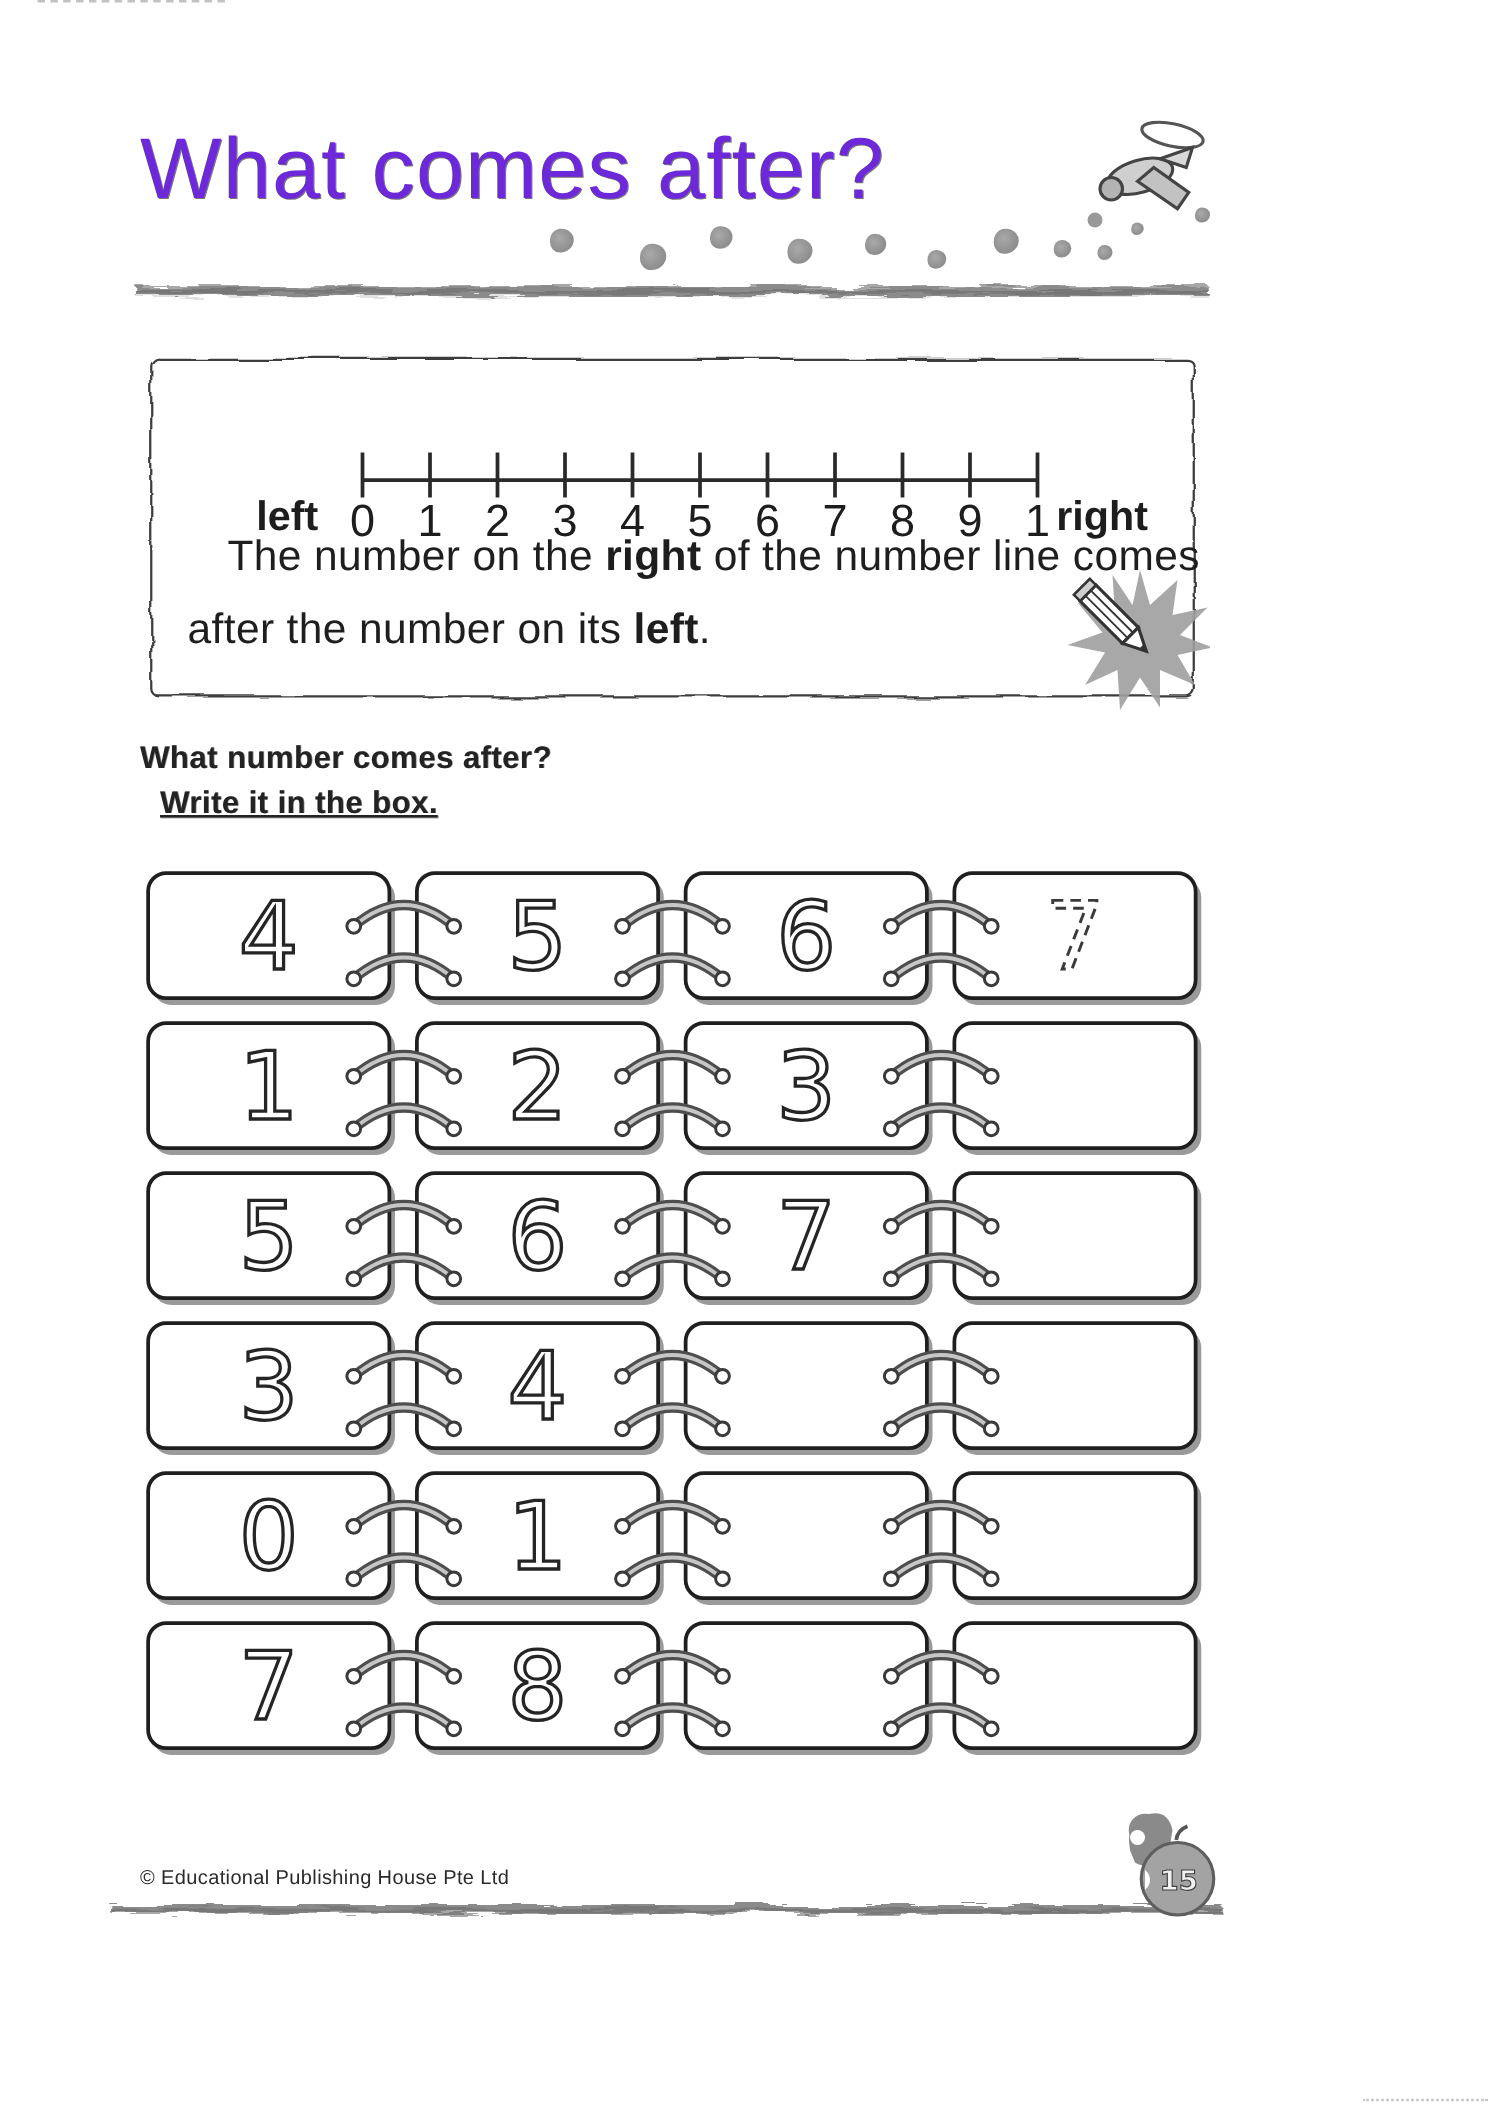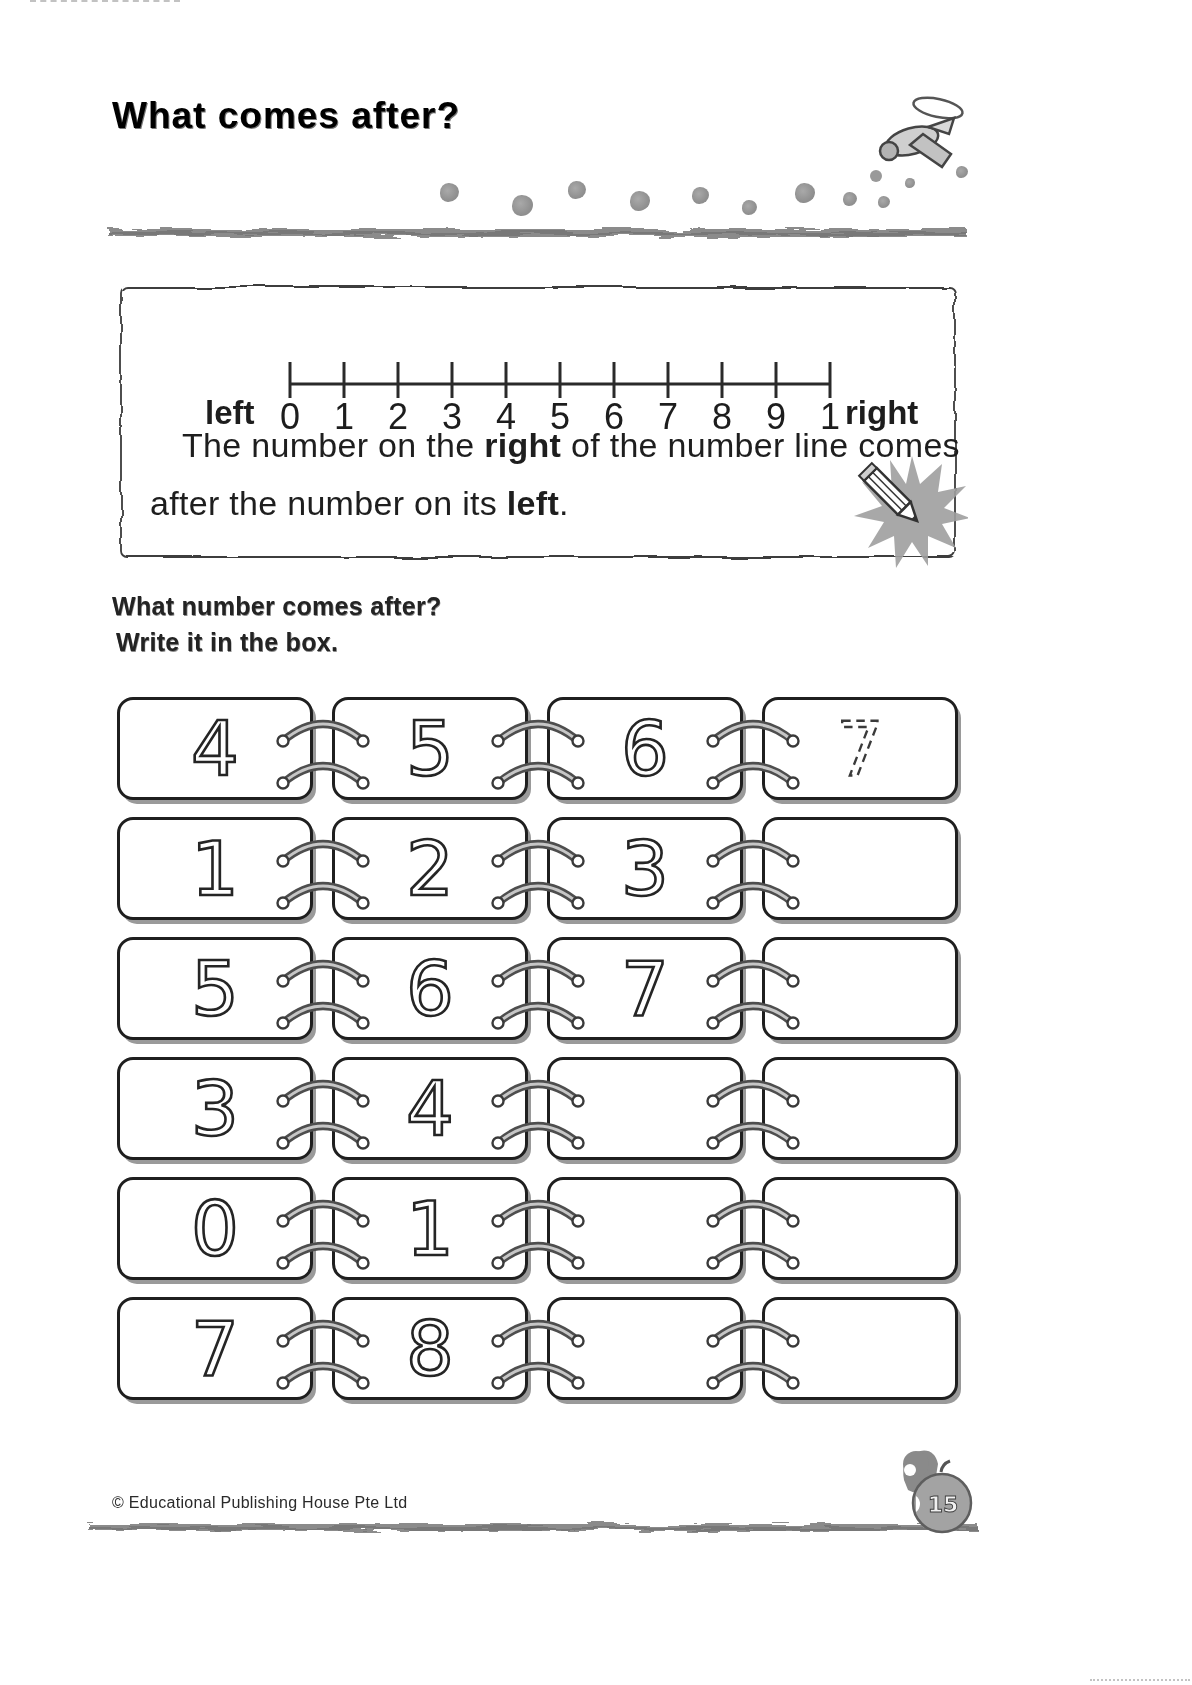--- a/index.html
+++ b/index.html
@@ -5,21 +5,21 @@
   html,body{margin:0;padding:0;background:#ffffff;}
   .page{position:relative;width:1192px;height:1685px;background:#fff;overflow:hidden;
         font-family:"Liberation Sans", sans-serif;color:#1b1b1b;}
   .abs{position:absolute;}
 
   
   .artifact-top{left:30px;top:0;width:150px;height:5px;border-top:2px dashed #9a9a9a;opacity:.6;}
   .artifact-bottom{left:1090px;top:1679px;width:100px;height:4px;border-top:2px dotted #b5b5b5;opacity:.8;}
 
   
-  .title{left:112px;top:95px;font-size:37px;font-weight:700;letter-spacing:1px;color:#000000;
+  .title{left:112px;top:95px;font-size:69px;font-weight:400;letter-spacing:1px;color:#6d28d9;
          text-shadow:1px 1px 0 #777;}
 
   
   .puff{position:absolute;background:radial-gradient(circle at 40% 40%, #9a9a9a 0%, #7d7d7d 60%, #6f6f6f 100%);
         opacity:.85;border-radius:46% 54% 58% 42% / 52% 48% 55% 45%;}
 
   
   .divider-fill{fill:#8b8b8b;}
 
   
@@ -153,21 +153,21 @@
         <line x1="-3" y1="8" x2="-3" y2="56" stroke="#333" stroke-width="1.5"></line>
         <line x1="3" y1="8" x2="3" y2="56" stroke="#333" stroke-width="1.5"></line>
         <polygon points="-9,8 9,8 0,-10" fill="#fff" stroke="#333" stroke-width="2.5"></polygon>
         <polygon points="-2.5,-4.5 2.5,-4.5 0,-10" fill="#333"></polygon>
         <rect x="-9" y="56" width="18" height="7" fill="#cfcfcf" stroke="#333" stroke-width="2"></rect>
       </g>
     </svg>
   </div>
 
   <div class="task-heading" style="left:112px;top:592px;">What number comes after?</div>
-  <div class="task-heading" style="left:116px;top:628px;">Write it in the box.</div>
+  <div class="task-heading" style="left:128px;top:628px;text-decoration:underline;">Write it in the box.</div>
 
   <div class="abs" style="left:0;top:697px;width:1192px;height:720px;" id="grid">
       <div class="nbox" style="left:117px;top:0px;">
         <svg class="digit-svg" viewBox="0 0 196 103">
           <text class="digit " x="98" y="80">4</text>
         </svg>
       </div>
       <div class="nbox" style="left:332px;top:0px;">
         <svg class="digit-svg" viewBox="0 0 196 103">
           <text class="digit " x="98" y="80">5</text>

